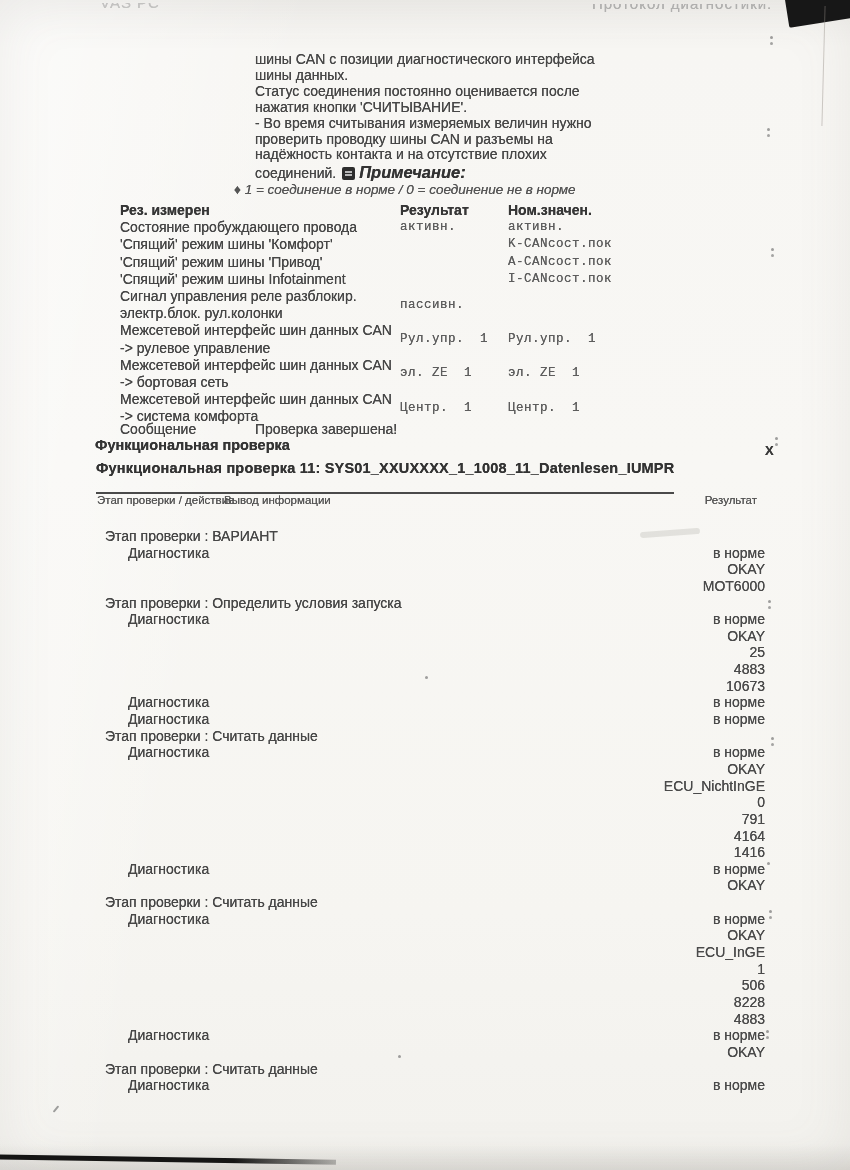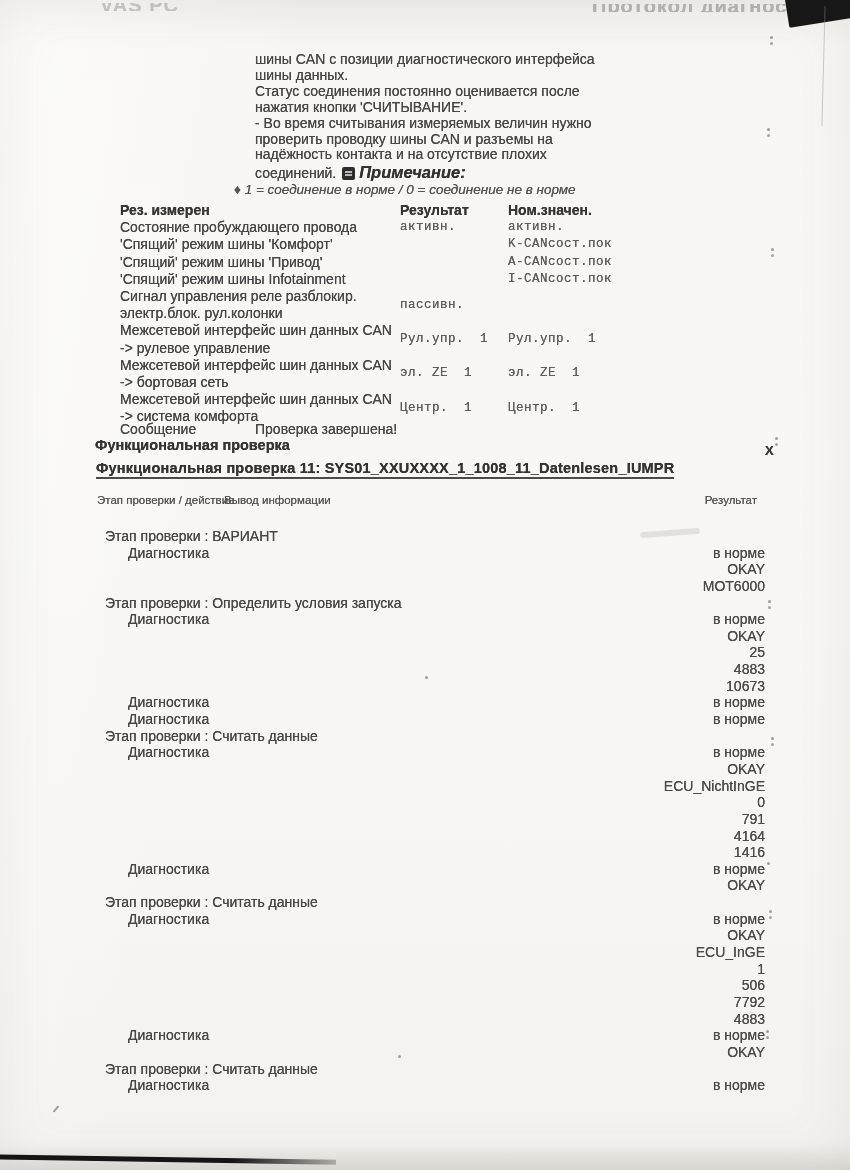--- a/index.html
+++ b/index.html
@@ -23,21 +23,21 @@
     background:linear-gradient(90deg,#101010 70%, rgba(16,16,16,0.25)); transform:rotate(0.9deg);}
   .bottom-shadow{position:absolute; left:0; bottom:0; width:100%; height:26px;
     background:linear-gradient(180deg, rgba(0,0,0,0) 0%, rgba(90,85,75,0.12) 100%);}
   .speck{position:absolute; width:3px; height:3px; border-radius:50%;
     background:#6e6e6e; opacity:.65; box-shadow:0 6px 0 #787878;}
   .speck.single{box-shadow:none;}
   .smudge{position:absolute; width:60px; height:6px; background:rgba(130,125,118,0.18);
     border-radius:3px; transform:rotate(-4deg);}
   
   .clip-frag{position:absolute; height:8px; overflow:hidden; opacity:.62; color:#8d8d8d;
-    font-weight:bold; font-size:20px; letter-spacing:1px;}
+    font-weight:normal; font-size:15px; letter-spacing:1px;}
   .clip-frag span{display:block; margin-top:-9px; white-space:nowrap;}
   
   .intro{position:absolute; left:255px; top:52px; width:390px;
     font-size:14px; line-height:15.9px; white-space:pre-line; color:#474747;}
   .note-line{position:absolute; left:255px; top:163px; font-size:14px; color:#474747;}
   .note-icon{display:inline-block; width:13px; height:13px; background:#2d2d2d;
     border-radius:2px; vertical-align:-2px; margin:0 4px 0 6px; position:relative;}
   .note-icon::before{content:""; position:absolute; left:3px; top:4px; width:7px; height:1.5px;
     background:#b9b9b9; box-shadow:0 3px 0 #b9b9b9;}
   .note-label{font-weight:bold; font-style:italic; font-size:16.5px; color:#333;}
@@ -48,21 +48,21 @@
   .m-head{font-weight:bold; font-size:14px; color:#363636;}
   .m-label{font-size:14px; white-space:pre-line; color:#464646;}
   .m-val{align-self:center; font-family:"Liberation Mono","DejaVu Sans Mono",monospace;
     font-size:12.5px; color:#5d5d5d; white-space:pre; letter-spacing:0.5px;}
   .m-message{position:absolute; left:120px; top:421px; display:flex; font-size:14px; color:#474747;}
   .m-message .msg-label{width:135px;}
   
   .fc-heading{position:absolute; left:95px; top:437px; font-weight:bold; font-size:14.5px; color:#343434;}
   .fc-x{position:absolute; left:765px; top:443px; font-weight:bold; font-size:13px; color:#3a3a3a;}
   .fc-title{position:absolute; left:96px; top:460px; font-weight:bold; font-size:14.5px;
-    color:#333; border-bottom:2px solid #4a4a4a; padding-bottom:1px; letter-spacing:0.2px;}
+    color:#333; border-bottom:2px solid #4a4a4a; padding-bottom:16px; letter-spacing:0.2px;}
   .fc-cols{position:absolute; left:97px; top:494px; width:660px; height:14px; font-size:11.5px; color:#565656;}
   .fc-col1{position:absolute; left:0;}
   .fc-col2{position:absolute; left:127px;}
   .fc-col3{position:absolute; right:0;}
   .f-rows{position:absolute; left:97px; top:528px; width:660px;margin-left:8px;}
   .f-row{position:relative; height:16.65px; font-size:14px;}
   .f-left{position:absolute; left:0; white-space:nowrap; color:#474747;}
   .f-left.ind{left:23px;}
   .f-right{position:absolute; right:0; white-space:nowrap; color:#4a4a4a;}
 </style>
@@ -282,21 +282,21 @@
       <div class="f-row">
         <span class="f-left"></span>
         <span class="f-right">1</span>
       </div>
       <div class="f-row">
         <span class="f-left"></span>
         <span class="f-right">506</span>
       </div>
       <div class="f-row">
         <span class="f-left"></span>
-        <span class="f-right">7792</span>
+        <span class="f-right">8228</span>
       </div>
       <div class="f-row">
         <span class="f-left"></span>
         <span class="f-right">4883</span>
       </div>
       <div class="f-row">
         <span class="f-left ind">Диагностика</span>
         <span class="f-right">в норме</span>
       </div>
       <div class="f-row">

